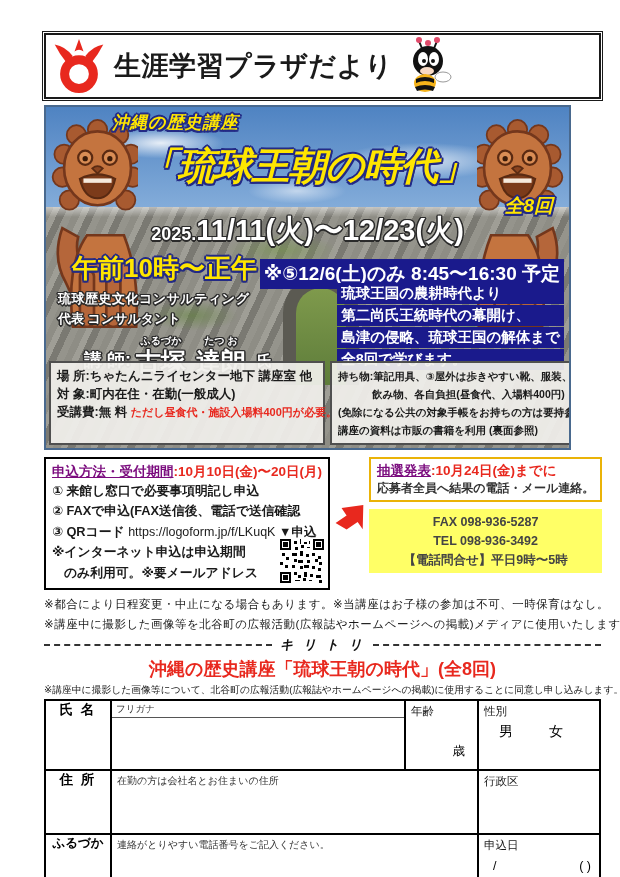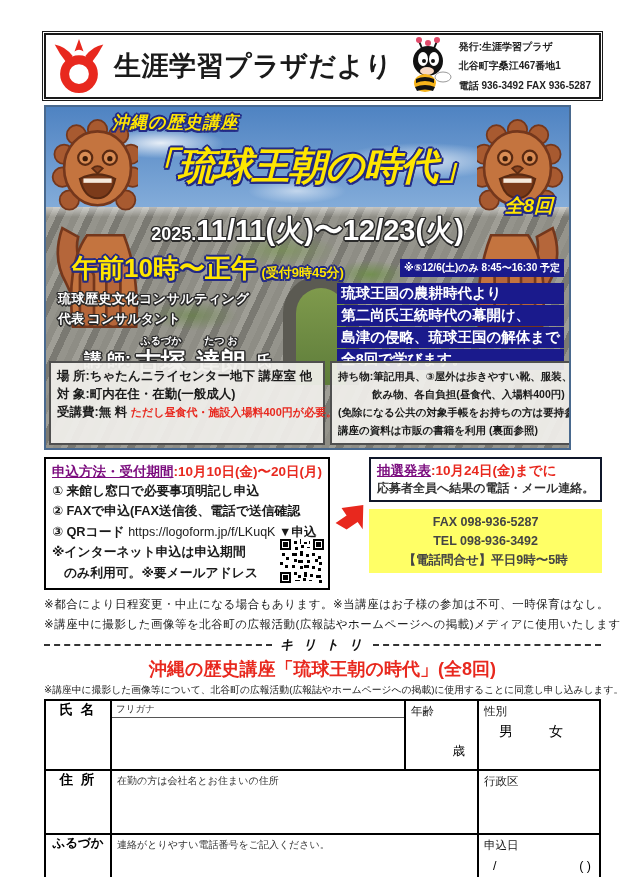--- a/index.html
+++ b/index.html
@@ -50,21 +50,21 @@
   .hero-title { position:absolute; left:0; right:0; top:34px; text-align:center;
     font-size:38px; font-weight:bold; font-style:italic; letter-spacing:-1px; white-space:nowrap; }
   .sessions { position:absolute; right:16px; top:86px; font-size:19px; font-weight:bold; font-style:italic; }
   .date-line { position:absolute; left:0; right:0; top:104px; text-align:center; font-weight:bold; white-space:nowrap; }
   .date-line .yr { font-size:18px; }
   .date-line .rng { font-size:29px; }
   .time-line { position:absolute; left:26px; top:144px; white-space:nowrap; }
   .time-line .tm { font-size:26px; font-weight:bold; }
   .time-line .rc { font-size:13px; font-weight:bold; }
   .exception { position:absolute; right:5px; top:152px; background:#1a1a8c; color:#fff;
-    font-size:10px; font-weight:bold; padding:2px 4px; white-space:nowrap; }
+    font-size:19px; font-weight:bold; padding:2px 4px; white-space:nowrap; }
   .lect { position:absolute; left:12px; top:183px; }
   .lect .org { font-size:13px; font-weight:bold; letter-spacing:.5px; }
   .lect .role { font-size:13px; font-weight:bold; margin-top:2px; }
   .lect-name { display:flex; align-items:flex-end; margin-top:6px; margin-left:26px; }
   .lect-name .lbl { font-size:18px; font-weight:bold; padding-bottom:2px; }
   .nstack { display:inline-flex; flex-direction:column; align-items:center; margin:0 5px; }
   .nstack .furi { font-size:10px; font-weight:bold; }
   .nstack .nm { font-size:25px; font-weight:bold; line-height:1.05; }
   .lect-name .hon { font-size:15px; font-weight:bold; padding-bottom:3px; margin-left:6px; }
   .desc { position:absolute; right:5px; top:176px; display:flex; flex-direction:column; gap:1px; }
@@ -84,21 +84,21 @@
   .apply-box { width:308px; border:2px solid #000; padding:4px 6px 5px 6px; position:relative; }
   .apply-head { font-size:13.5px; font-weight:bold; white-space:nowrap; }
   .purple-u { color:#7b0c7e; text-decoration:underline; }
   .red-t { color:#e8281e; }
   .step { font-size:12.8px; font-weight:bold; color:#1a1a1a; line-height:1.6; white-space:nowrap; }
   .step .url { color:#1a1a1a; font-weight:normal; font-size:12.5px; }
   .qr-cap { font-size:12.5px; font-weight:bold; }
   .qr { position:absolute; right:4px; bottom:5px; width:44px; height:44px; }
   .arrow-wrap { width:32px; margin-top:40px; margin-left:3px; flex:none; }
   .rcol { flex:1; margin-left:4px; display:flex; flex-direction:column; gap:7px; }
-  .lottery-box { border:2px solid #0f172a; padding:3px 6px; }
+  .lottery-box { border:2px solid #eab308; padding:3px 6px; }
   .lot-l1 { font-size:13.5px; font-weight:bold; white-space:nowrap; }
   .lot-l2 { font-size:12px; font-weight:bold; color:#333; white-space:nowrap; }
   .contact-box { background:#ffff66; text-align:center; padding:4px 2px; }
   .contact-box div { font-size:12.5px; font-weight:bold; color:#444; line-height:1.5; }
 
   
   .notes { margin-top:5px; font-size:11.5px; color:#1a1a1a; line-height:1.7; letter-spacing:.5px; white-space:nowrap; }
   .cutline { display:flex; align-items:center; margin-top:2px; }
   .cutline .dash { flex:1; border-top:2px dashed #333; }
   .cutline .lbl { font-size:13px; font-weight:bold; font-style:italic; letter-spacing:3px; padding:0 8px; color:#111; }
@@ -145,25 +145,20 @@
         <ellipse cx="31" cy="22" rx="5" ry="7" fill="#fff"></ellipse>
         <circle cx="21" cy="24" r="2" fill="#111"></circle>
         <circle cx="30" cy="24" r="2" fill="#111"></circle>
         <ellipse cx="24" cy="34" rx="7" ry="4" fill="#f7d9c4"></ellipse>
         <ellipse cx="40" cy="40" rx="8" ry="5" fill="#fff" stroke="#999" stroke-width="1"></ellipse>
         <ellipse cx="22" cy="46" rx="11" ry="9" fill="#f5b31a"></ellipse>
         <path d="M13,42 q9,-4 18,0 l0,4 q-9,-4 -18,0 Z" fill="#111"></path>
         <path d="M12,50 q10,-4 20,0 l-2,4 q-8,-3 -16,0 Z" fill="#111"></path>
       </svg>
     </span>
-    <div class="hdr-pub">
-      <div>発行:生涯学習プラザ</div>
-      <div>北谷町字桑江467番地1</div>
-      <div>電話 936-3492 FAX 936-5287</div>
-    </div>
   </div>
 
   <div class="hero">
     <div class="sky"></div>
     <div class="rock"></div>
     <div class="arch"></div>
 
     <span class="shisa left">
       <svg width="88" height="218" viewBox="0 0 100 246">
         <path d="M14,130 q-12,34 4,62 q12,22 10,48 l16,0 q4,-44 -8,-66 q-8,-18 -4,-34 Z" fill="#b5663a" stroke="#74371c" stroke-width="3"></path>

